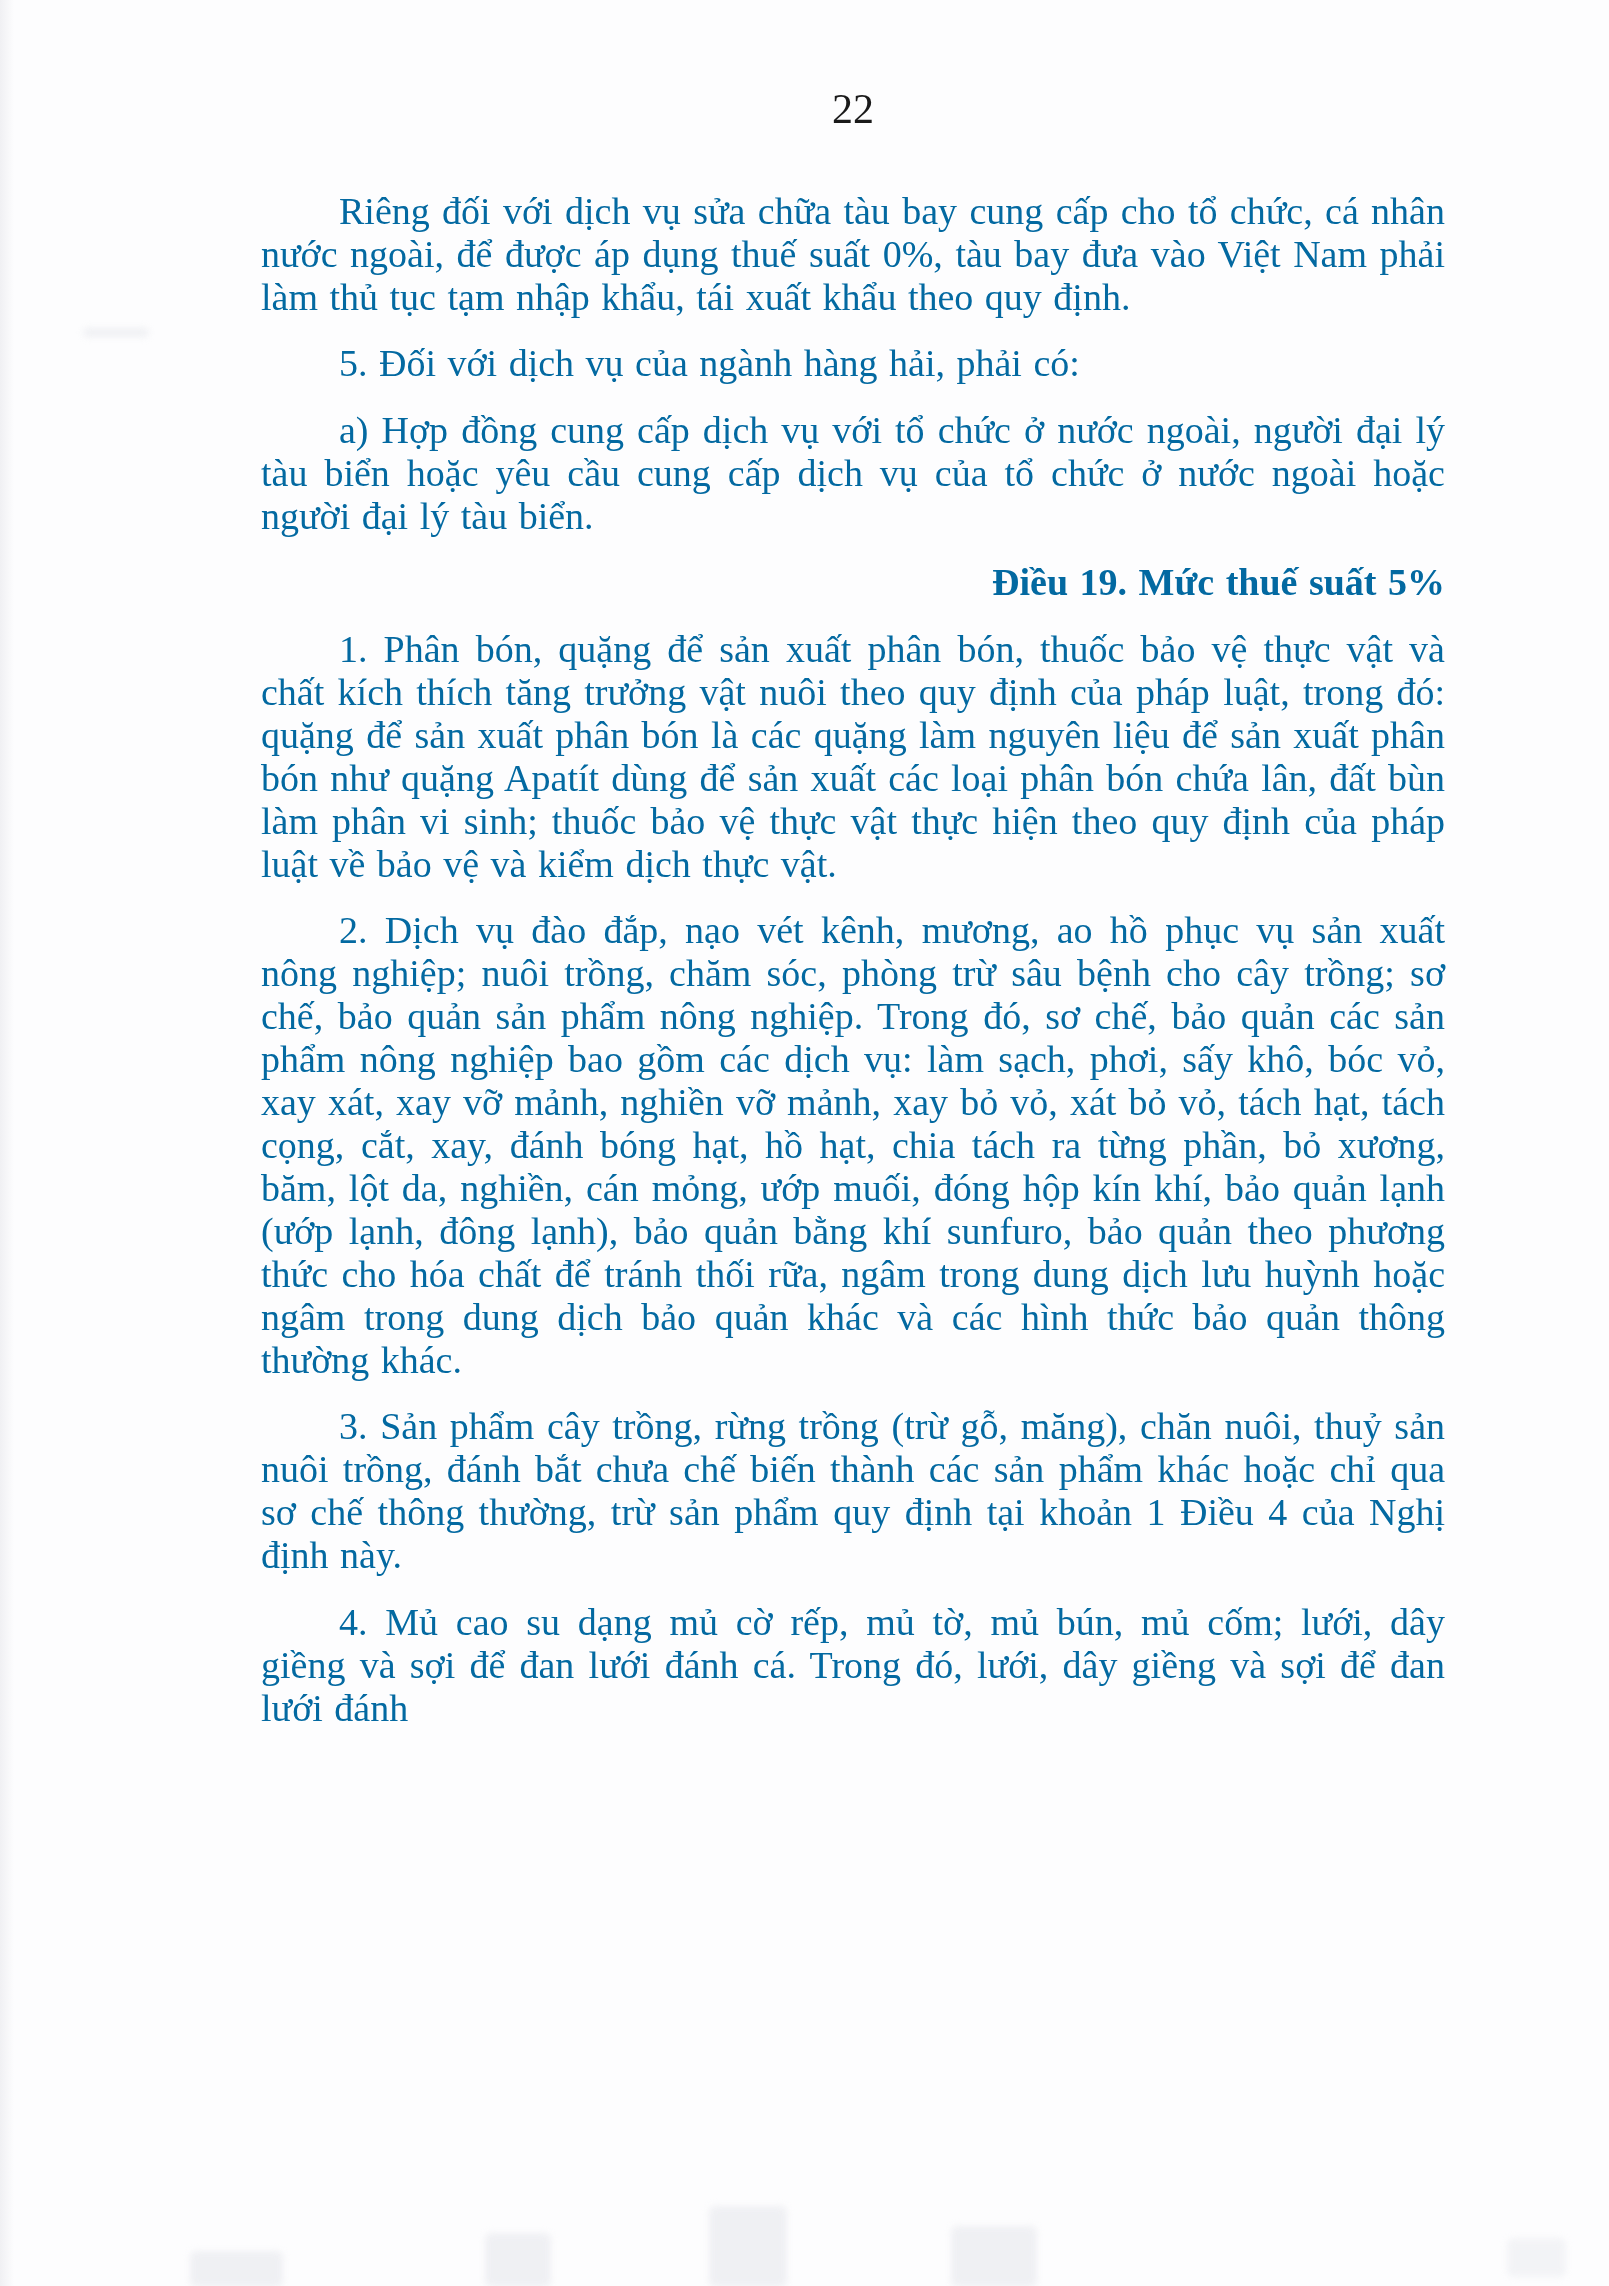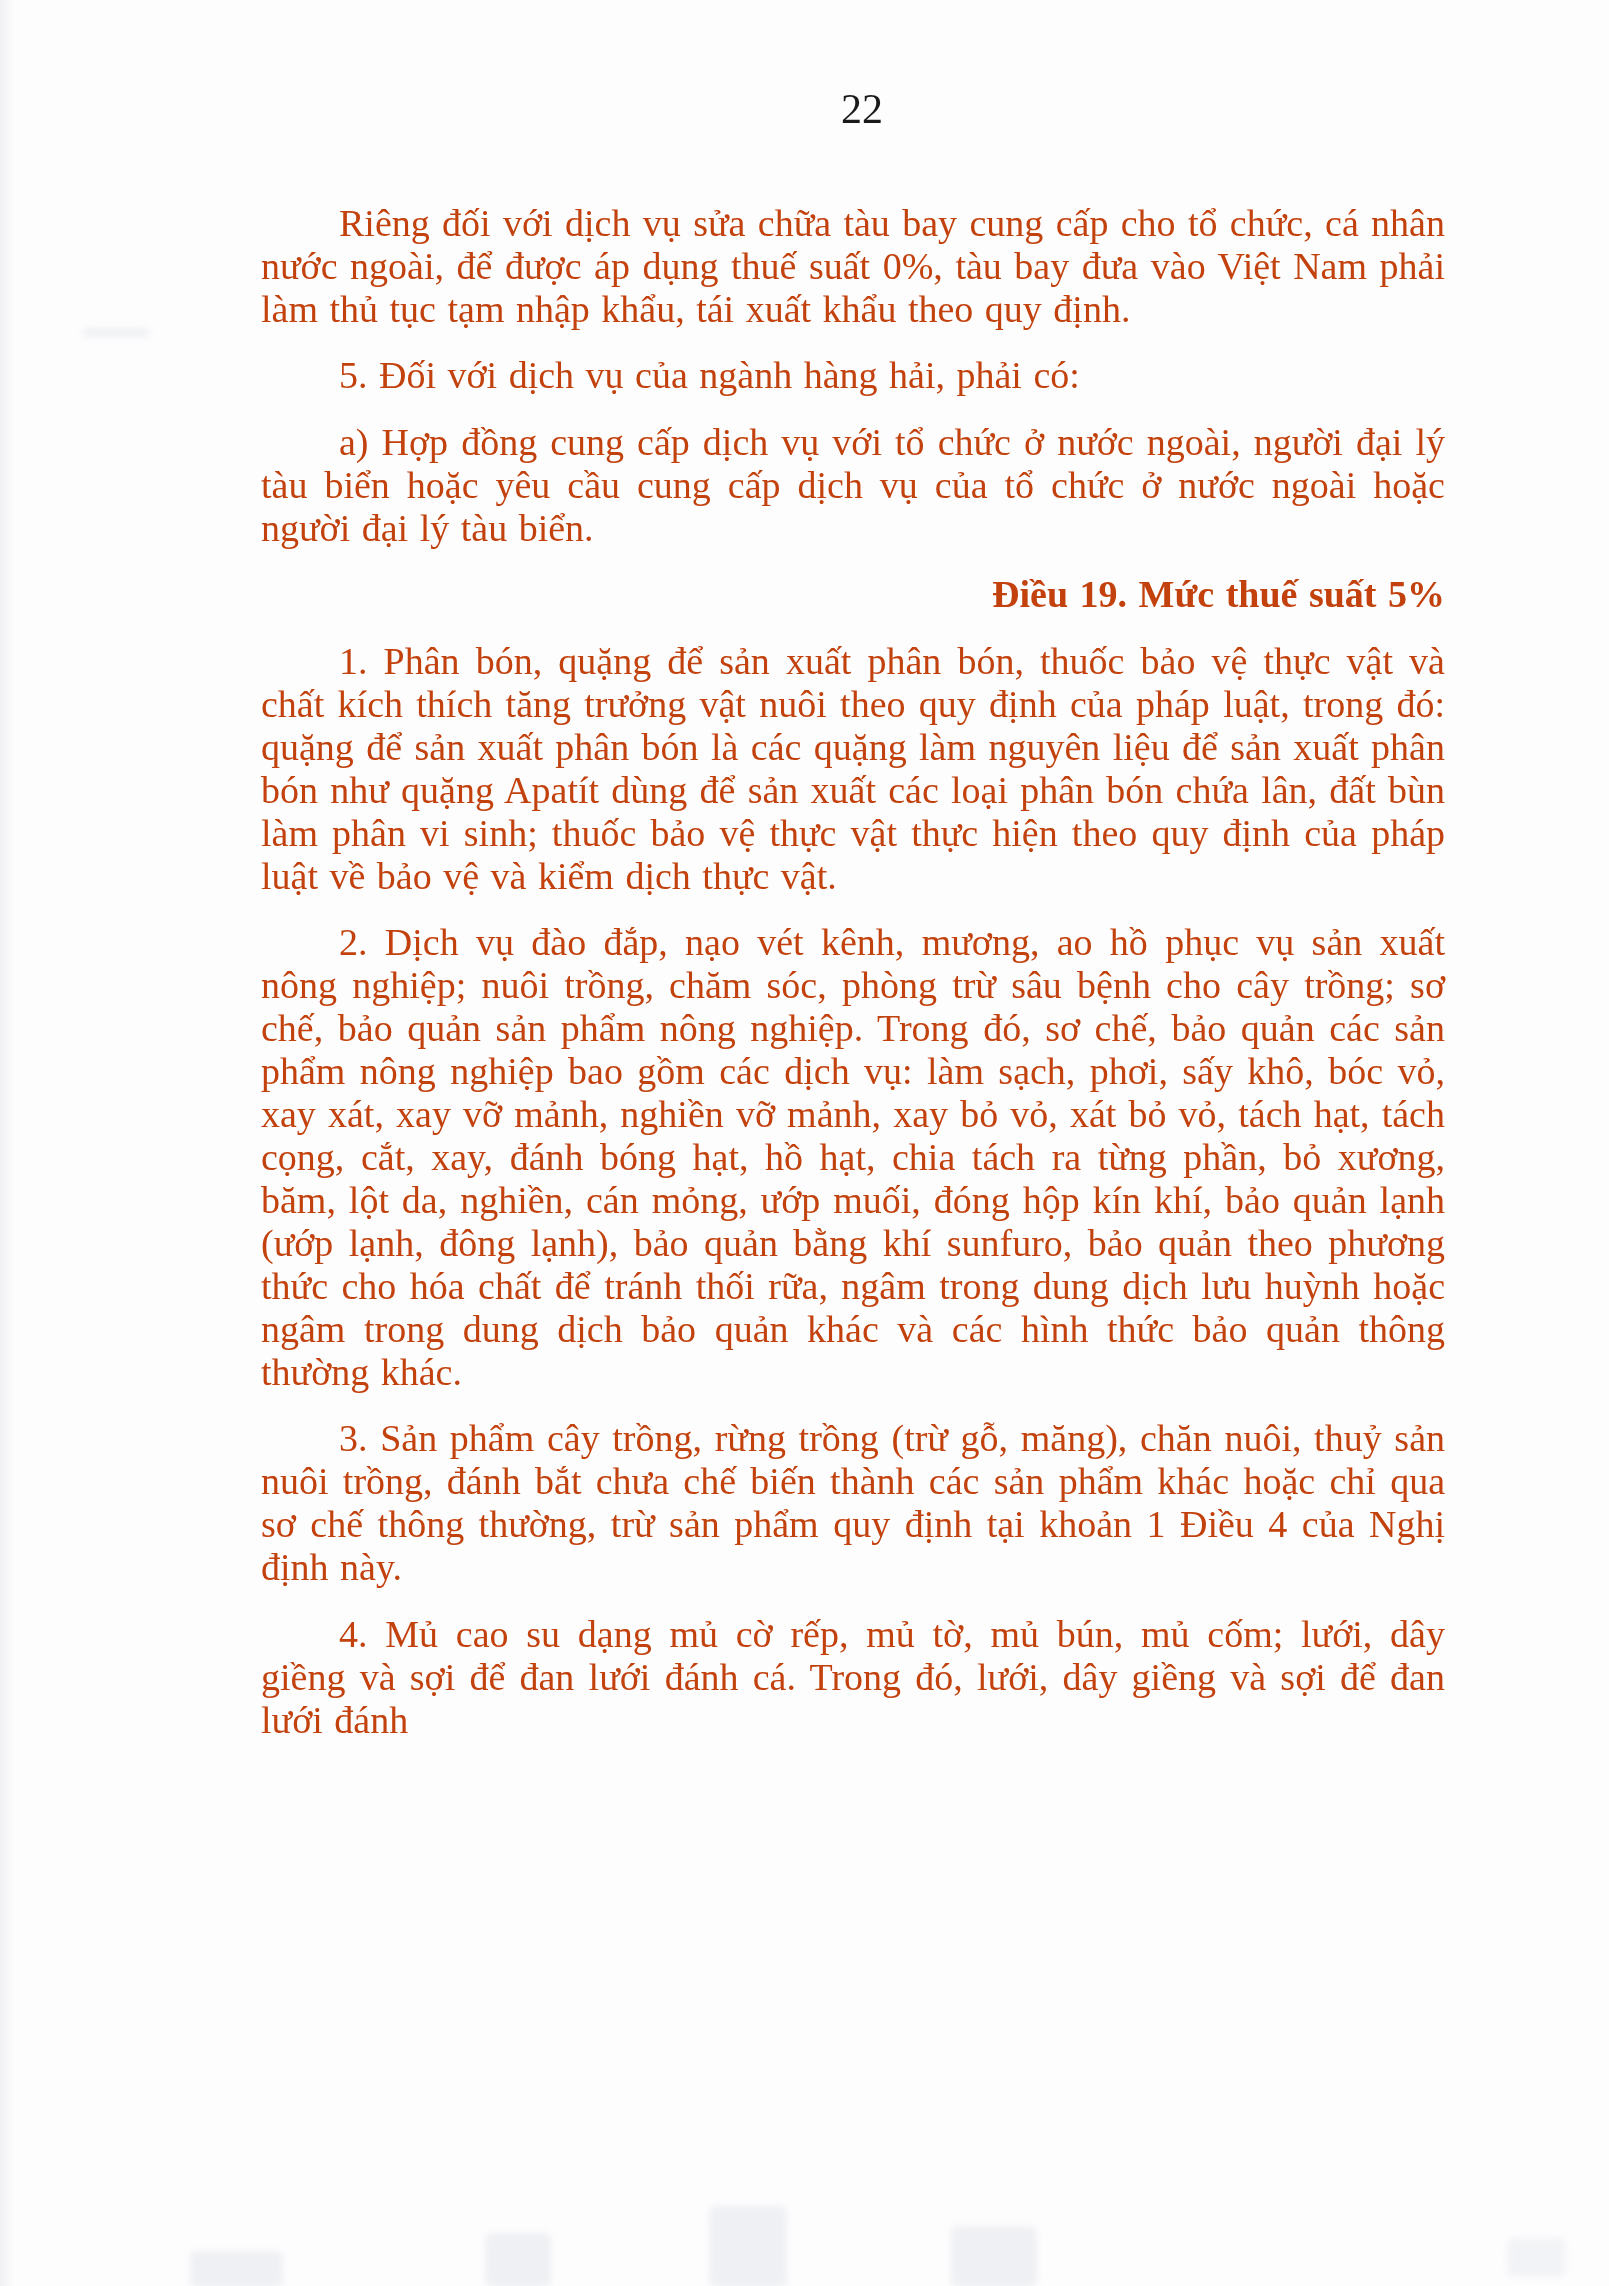--- a/index.html
+++ b/index.html
@@ -18,37 +18,37 @@
   }
   
   .edge-shade {
     position: absolute;
     left: 0; top: 0;
     width: 13.7px; height: 100%;
     background: linear-gradient(to right, #f0f0f3, rgba(253,253,254,0));
   }
   .page-number {
     position: absolute;
-    left: 270px;
+    left: 261px;
     top: 86px;
     width: 1184px;
     text-align: center;
     font-size: 42px;
     line-height: 47px;
     color: #1a1a1a;
   }
   .text-block {
     position: absolute;
     left: 261px;
-    top: 202px;
+    top: 190px;
     width: 1184px;
     font-size: 38px;
     line-height: 43px;
     text-align: justify;
-    color: #c2410c;
+    color: #0369a1;
   }
   .text-block p {
     margin: 0 0 23.4px 0;
     text-indent: 78px;
     word-spacing: 2px;
   }
   .text-block p.heading {
     font-weight: bold;
     text-align: right;
   }

